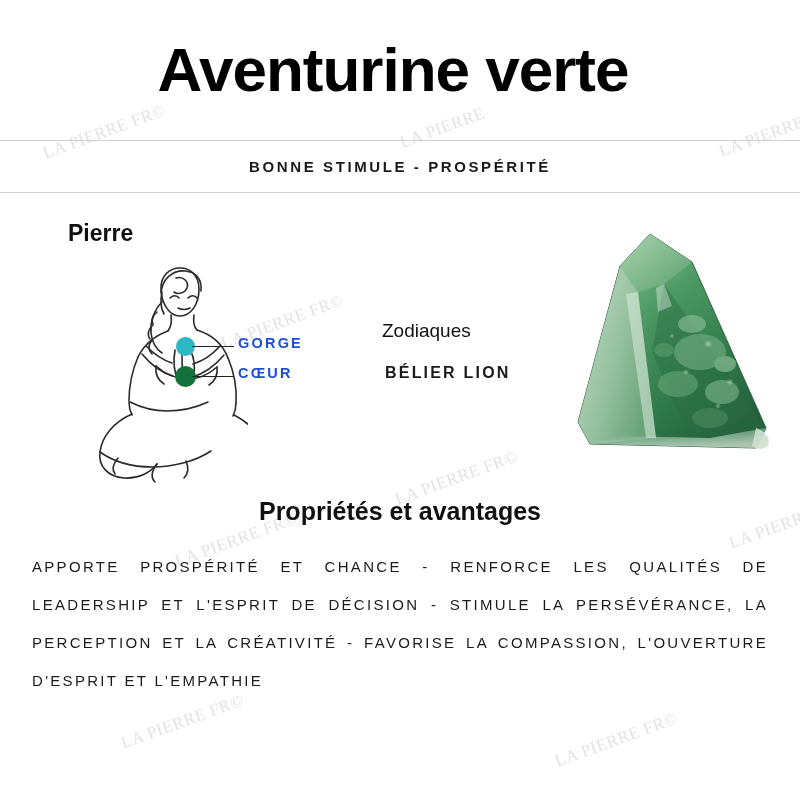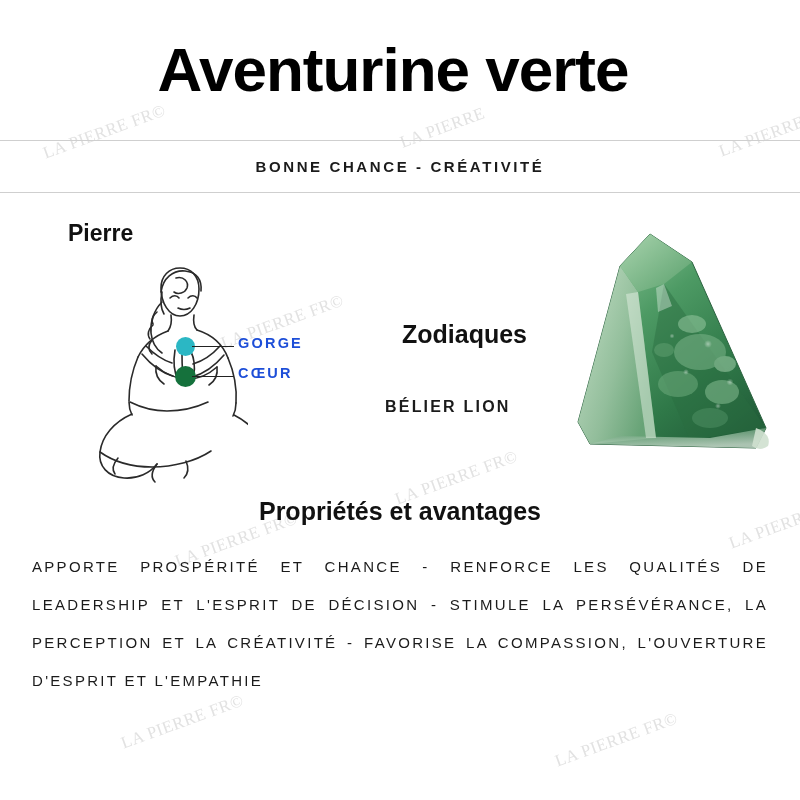--- a/index.html
+++ b/index.html
@@ -121,35 +121,34 @@
     color: #1d4ed8;
     z-index: 4;
   }
   .label-gorge { left: 238px; top: 335px; }
   .label-coeur { left: 238px; top: 365px; }
 
   
   .zodiac-heading {
     position: absolute;
     top: 320px;
-    left: 402px;
-    font-size: 25px;
-    font-weight: bold;
+    left: 382px;
+    font-size: 19px;
+    font-weight: normal;
     z-index: 3;
   }
   .zodiac-values {
     position: absolute;
     top: 364px;
     left: 385px;
     font-size: 16px;
     font-weight: bold;
     letter-spacing: 2.2px;
     color: #1b1b1b;
     z-index: 3;
-    margin-top: 34px;
   }
 
   
   .stone {
     position: absolute;
     top: 232px;
     left: 560px;
     width: 222px;
     height: 240px;
     z-index: 3;
@@ -202,21 +201,21 @@
   <div class="watermark" style="left:392px; top:468px;">LA PIERRE FR©</div>
   <div class="watermark" style="left:716px; top:120px;">LA PIERRE FR©</div>
   <div class="watermark" style="left:172px; top:530px;">LA PIERRE FR©</div>
   <div class="watermark" style="left:726px; top:512px;">LA PIERRE FR©</div>
   <div class="watermark" style="left:118px; top:712px;">LA PIERRE FR©</div>
   <div class="watermark" style="left:552px; top:730px;">LA PIERRE FR©</div>
 
   <div class="title">Aventurine verte</div>
 
   <div class="rule rule-top"></div>
-  <div class="subtitle">BONNE CHANCE - CRÉATIVITÉ</div>
+  <div class="subtitle">BONNE STIMULE - PROSPÉRITÉ</div>
   <div class="rule rule-bottom"></div>
 
   <div class="chakras-heading">Pierre</div>
 
   <div class="figure-wrap">
     <svg width="190" height="225" viewBox="0 0 190 225" fill="none" stroke="#2a2a2a" stroke-width="1.6" stroke-linecap="round" stroke-linejoin="round">
 
       <path d="M118 16 c8 -2 13 4 11 10 c-2 5 -9 7 -13 4"></path>
 
       <path d="M103 26 c0 -12 8 -20 19 -20 c11 0 19 8 19 21 c0 15 -8 27 -19 27 c-11 0 -19 -13 -19 -28z"></path>

